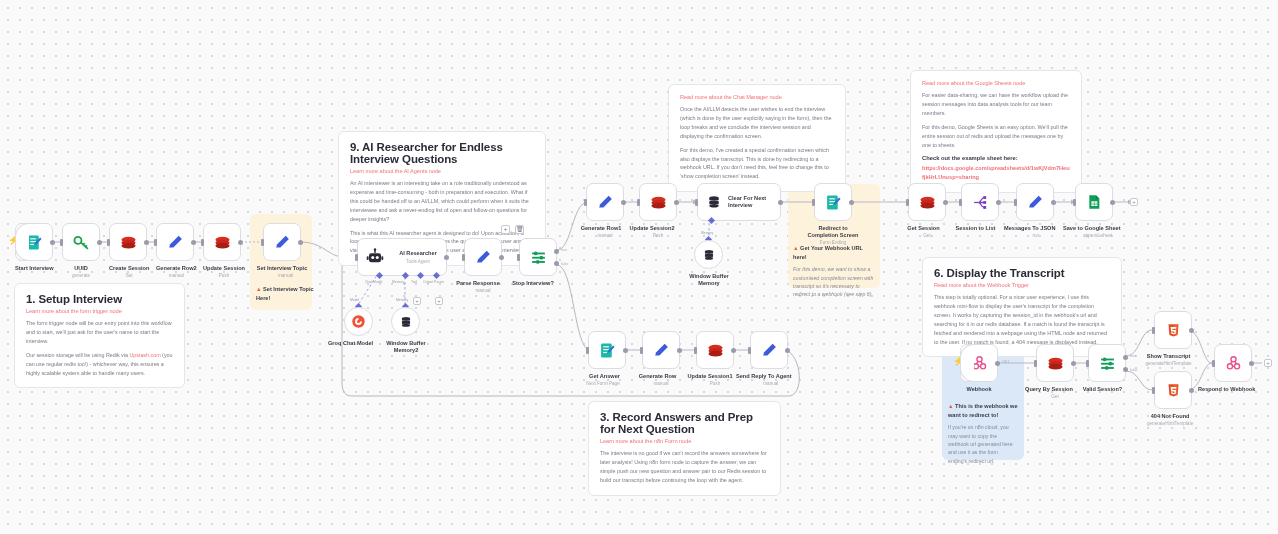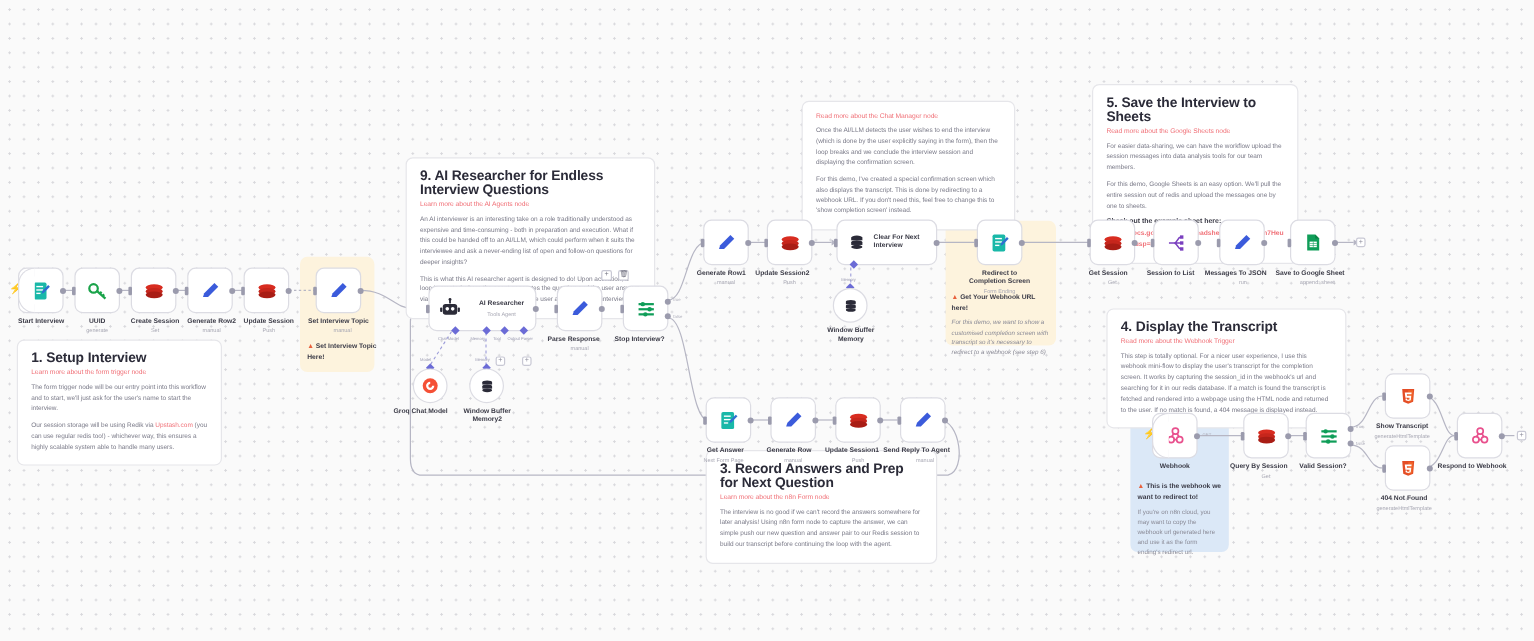--- a/index.html
+++ b/index.html
@@ -223,43 +223,42 @@
     </p>
   </div>
 
   <div class="note" style="left:338px; top:131px; width:208px;">
     <div class="ntitle">9. AI Researcher for Endless Interview Questions</div>
     <span class="nlink">Learn more about the AI Agents node</span>
     <p>An AI interviewer is an interesting take on a role traditionally understood as expensive and time-consuming - both in preparation and execution. What if this could be handed off to an AI/LLM, which could perform when it suits the interviewee and ask a never-ending list of open and follow-on questions for deeper insights?</p>
     <p>This is what this AI researcher agent is designed to do! Upon activation, a loop is created where the agent generates the question and the user answers via the form node. This continues until the user asks to stop the interview.</p>
   </div>
 
-  <div class="note" style="left:588px; top:375px; width:193px;">
+  <div class="note" style="left:588px; top:401px; width:193px;">
     <div class="ntitle">3. Record Answers and Prep for Next Question</div>
     <span class="nlink">Learn more about the n8n Form node</span>
     <p>The interview is no good if we can't record the answers somewhere for later analysis! Using n8n form node to capture the answer, we can simple push our new question and answer pair to our Redis session to build our transcript before continuing the loop with the agent.</p>
   </div>
 
   <div class="note" style="left:668px; top:84px; width:178px;">
     <span class="nlink">Read more about the Chat Manager node</span>
     <p>Once the AI/LLM detects the user wishes to end the interview (which is done by the user explicitly saying in the form), then the loop breaks and we conclude the interview session and displaying the confirmation screen.</p>
     <p>For this demo, I've created a special confirmation screen which also displays the transcript. This is done by redirecting to a webhook URL. If you don't need this, feel free to change this to 'show completion screen' instead.</p>
   </div>
 
   <div class="note" style="left:910px; top:70px; width:172px;">
-    <div class="ntitle">5. Save the Interview to Sheets</div>
     <span class="nlink">Read more about the Google Sheets node</span>
     <p>For easier data-sharing, we can have the workflow upload the session messages into data analysis tools for our team members.</p>
     <p>For this demo, Google Sheets is an easy option. We'll pull the entire session out of redis and upload the messages one by one to sheets.</p>
     <div class="strong-lbl">Check out the example sheet here:</div>
     <span class="url">https://docs.google.com/spreadsheets/d/1wKjVdm7HeufjkHrLUnusp=sharing</span>
   </div>
 
   <div class="note" style="left:922px; top:257px; width:200px;">
-    <div class="ntitle">4. Display the Transcript</div>
+    <div class="ntitle">6. Display the Transcript</div>
     <span class="nlink">Read more about the Webhook Trigger</span>
     <p>This step is totally optional. For a nicer user experience, I use this webhook mini-flow to display the user's transcript for the completion screen. It works by capturing the session_id in the webhook's url and searching for it in our redis database. If a match is found the transcript is fetched and rendered into a webpage using the HTML node and returned to the user. If no match is found, a 404 message is displayed instead.</p>
   </div>
 
   <div class="region-note" style="left:256px; top:285px;">
     <div class="rhead"><span class="warn">▲</span>
       <span>Set Interview Topic Here!</span></div>
   </div>
 
   <div class="region-note" style="left:793px; top:244px; width:82px;">

